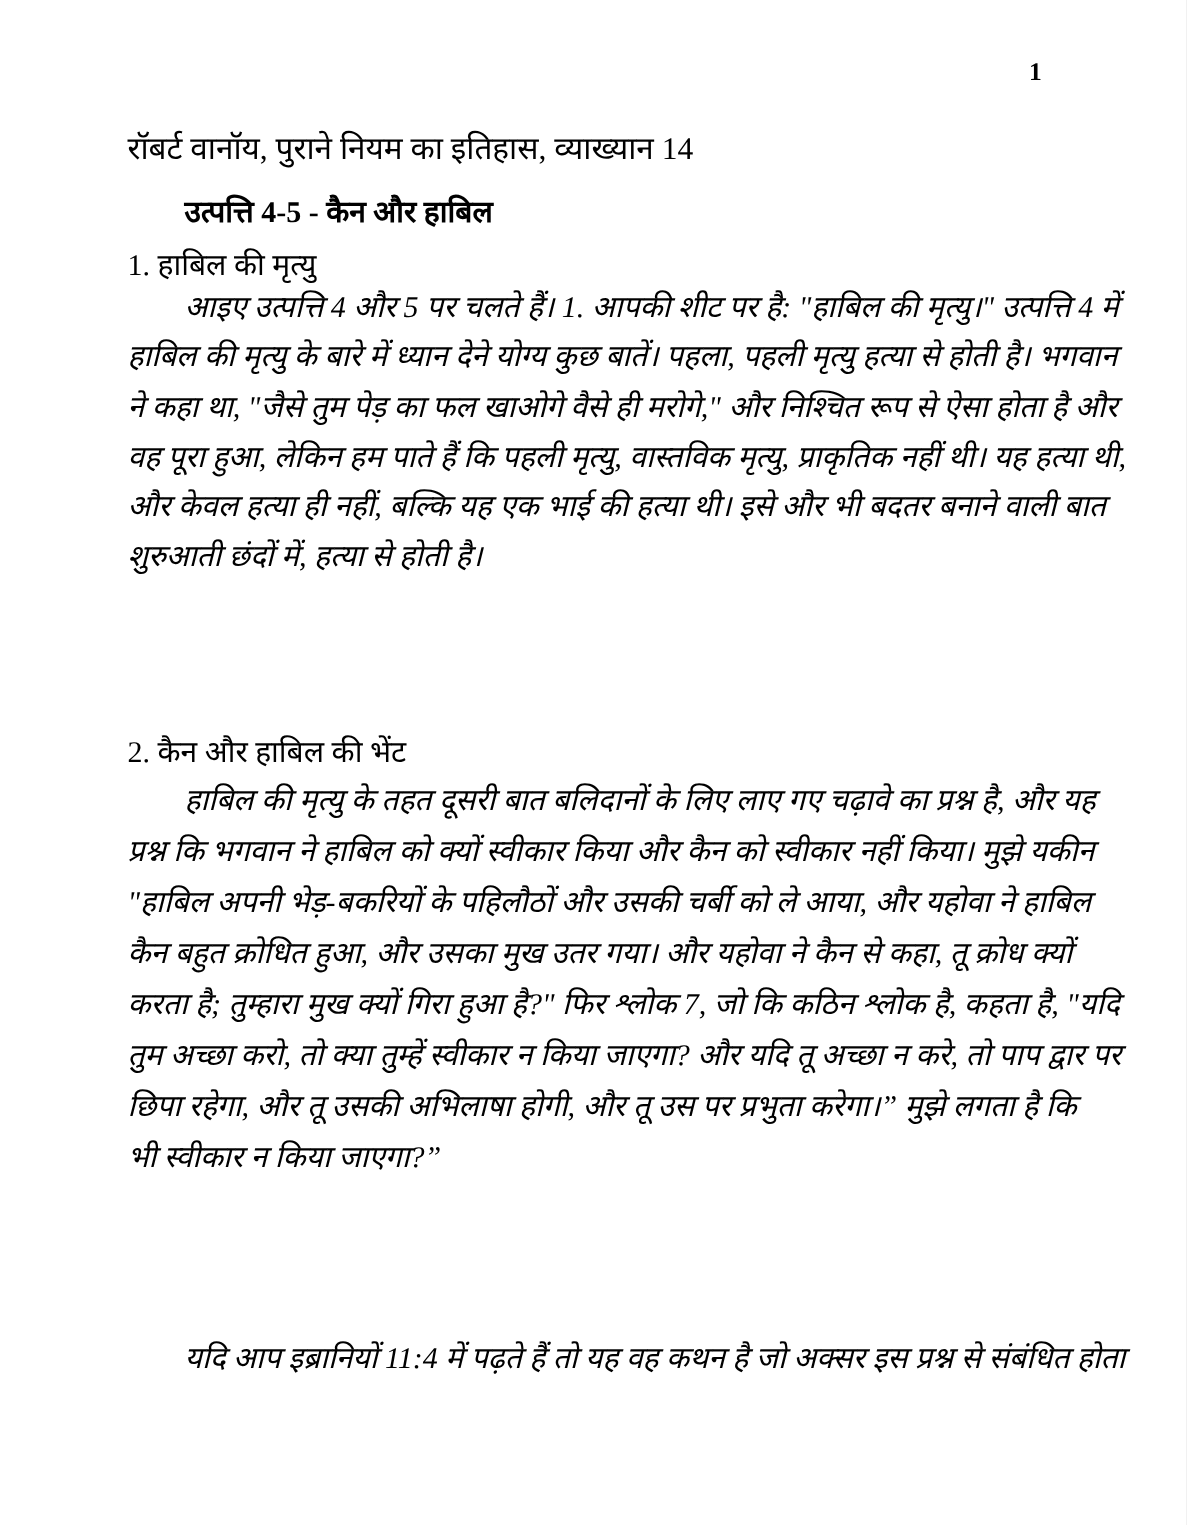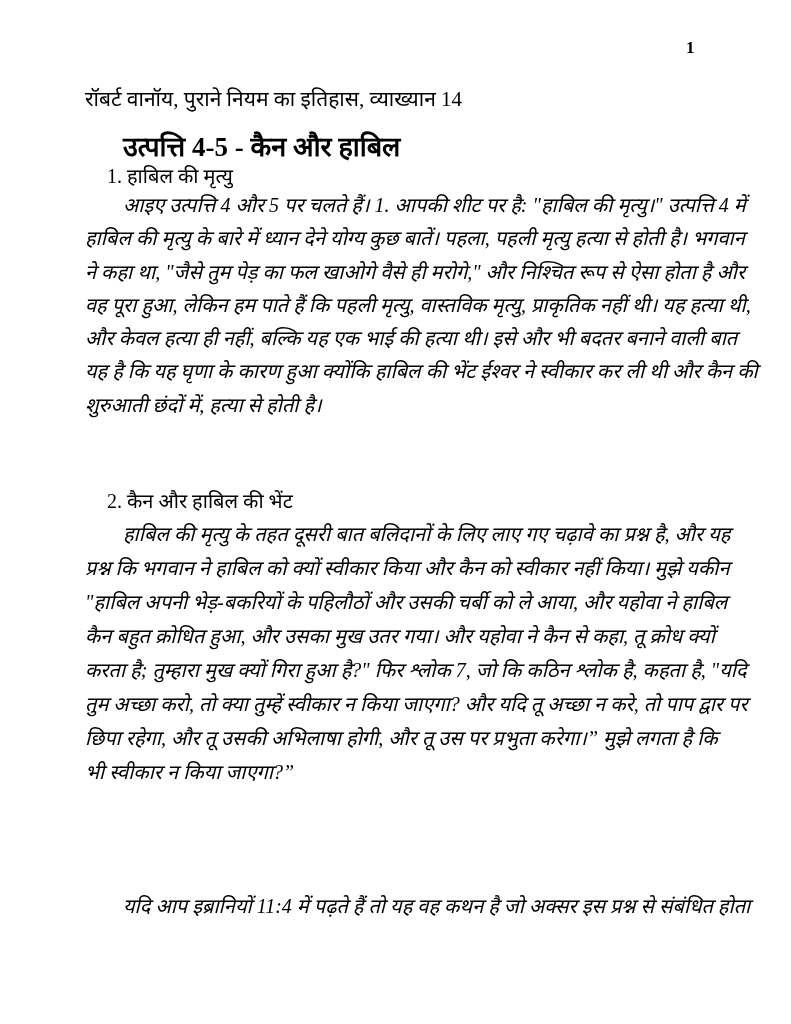--- a/index.html
+++ b/index.html
@@ -29,30 +29,29 @@
     left: 85px;
     width: 640px;
     font-size: 21px;
     font-weight: normal;
     white-space: nowrap;
   }
   .doc-subtitle {
     position: absolute;
     top: 127px;
     left: 123px;
-    font-size: 27px;
+    font-size: 20px;
     font-weight: bold;
     white-space: nowrap;
   }
   .section-heading {
     position: absolute;
     left: 85px;
     font-size: 20px;
     white-space: nowrap;
-    margin-left: 22px;
   }
   .h1 { top: 162px; }
   .h2 { top: 487px; }
   .para {
     position: absolute;
     left: 85px;
     width: 640px;
     font-size: 20px;
   }
   .para .line {
@@ -82,21 +81,20 @@
   <div class="doc-subtitle">उत्पत्ति 4-5 - कैन और हाबिल</div>
 
   <div class="section-heading h1">1. हाबिल की मृत्यु</div>
 
   <div class="para p1">
     <div class="line indent">आइए उत्पत्ति 4 और 5 पर चलते हैं। 1. आपकी शीट पर है: "हाबिल की मृत्यु।" उत्पत्ति 4 में</div>
     <div class="line">हाबिल की मृत्यु के बारे में ध्यान देने योग्य कुछ बातें। पहला, पहली मृत्यु हत्या से होती है। भगवान</div>
     <div class="line">ने कहा था, "जैसे तुम पेड़ का फल खाओगे वैसे ही मरोगे," और निश्चित रूप से ऐसा होता है और</div>
     <div class="line">वह पूरा हुआ, लेकिन हम पाते हैं कि पहली मृत्यु, वास्तविक मृत्यु, प्राकृतिक नहीं थी। यह हत्या थी,</div>
     <div class="line">और केवल हत्या ही नहीं, बल्कि यह एक भाई की हत्या थी। इसे और भी बदतर बनाने वाली बात</div>
-    <div class="line">यह है कि यह घृणा के कारण हुआ क्योंकि हाबिल की भेंट ईश्वर ने स्वीकार कर ली थी और कैन की</div>
     <div class="line">शुरुआती छंदों में, हत्या से होती है।</div>
   </div>
 
   <div class="section-heading h2">2. कैन और हाबिल की भेंट</div>
 
   <div class="para para2 p2">
     <div class="line indent">हाबिल की मृत्यु के तहत दूसरी बात बलिदानों के लिए लाए गए चढ़ावे का प्रश्न है, और यह</div>
     <div class="line">प्रश्न कि भगवान ने हाबिल को क्यों स्वीकार किया और कैन को स्वीकार नहीं किया। मुझे यकीन</div>
     <div class="line">"हाबिल अपनी भेड़-बकरियों के पहिलौठों और उसकी चर्बी को ले आया, और यहोवा ने हाबिल</div>
     <div class="line">कैन बहुत क्रोधित हुआ, और उसका मुख उतर गया। और यहोवा ने कैन से कहा, तू क्रोध क्यों</div>

